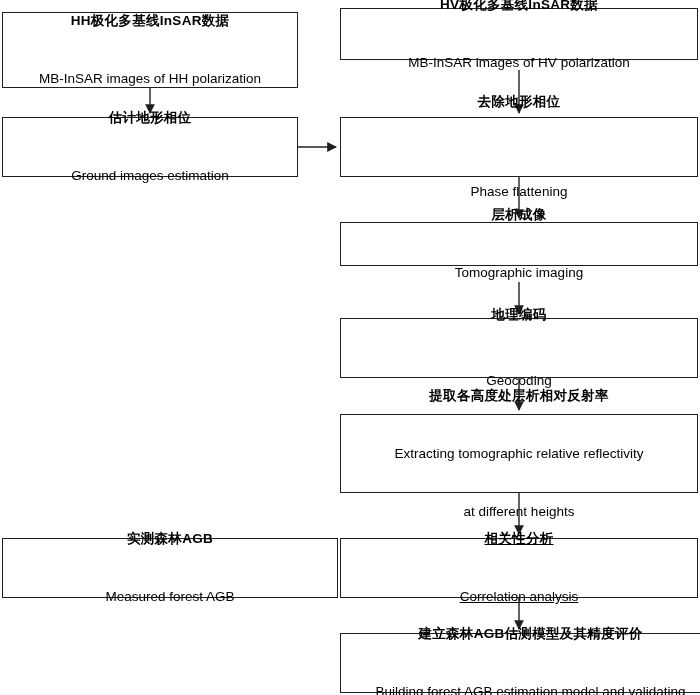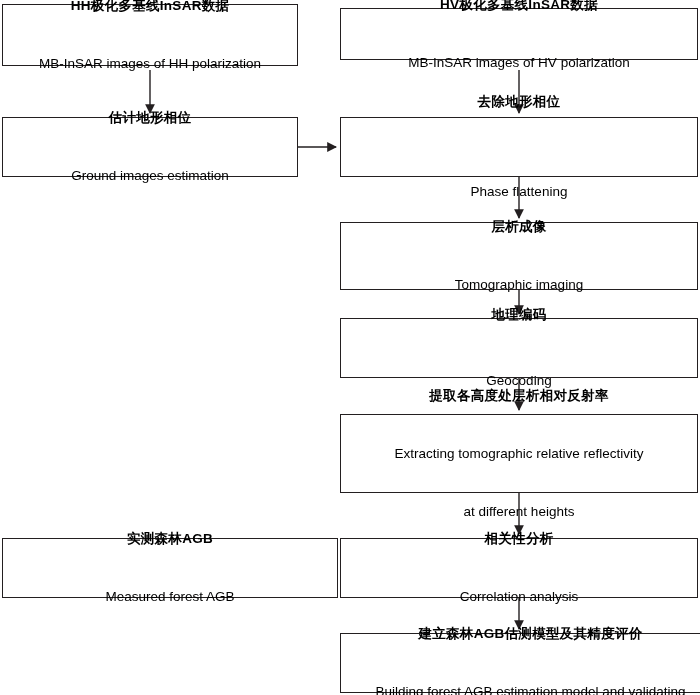--- a/index.html
+++ b/index.html
@@ -76,62 +76,62 @@
 
     <line x1="519" y1="378" x2="519" y2="410" stroke="#231f20" stroke-width="1.4" marker-end="url(#arrow)"></line>
 
     <line x1="519" y1="493" x2="519" y2="534" stroke="#231f20" stroke-width="1.4" marker-end="url(#arrow)"></line>
 
     <line x1="298" y1="568" x2="336" y2="568" stroke="#231f20" stroke-width="1.4" marker-end="url(#arrow)"></line>
 
     <line x1="519" y1="598" x2="519" y2="629" stroke="#231f20" stroke-width="1.4" marker-end="url(#arrow)"></line>
   </svg>
 
-  <div class="box" style="left:2px; top:4px; width:296px; height:62px;">
+  <div class="box" style="left:2px; top:12px; width:296px; height:76px;">
     <div class="cn">HH极化多基线InSAR数据</div>
     <div class="en">MB-InSAR images of HH polarization</div>
   </div>
 
   <div class="box" style="left:340px; top:8px; width:358px; height:52px;">
     <div class="cn">HV极化多基线InSAR数据</div>
     <div class="en">MB-InSAR images of HV polarization</div>
   </div>
 
   <div class="box" style="left:2px; top:117px; width:296px; height:60px;">
     <div class="cn">估计地形相位</div>
     <div class="en">Ground images estimation</div>
   </div>
 
   <div class="box" style="left:340px; top:117px; width:358px; height:60px;gap:32px;">
     <div class="cn">去除地形相位</div>
     <div class="en">Phase flattening</div>
   </div>
 
-  <div class="box" style="left:340px; top:222px; width:358px; height:68px;">
+  <div class="box" style="left:340px; top:222px; width:358px; height:44px;">
     <div class="cn">层析成像</div>
     <div class="en">Tomographic imaging</div>
   </div>
 
   <div class="box" style="left:340px; top:318px; width:358px; height:60px;gap:8px;">
     <div class="cn">地理编码</div>
     <div class="en">Geocoding</div>
   </div>
 
   <div class="box" style="left:340px; top:414px; width:358px; height:79px;">
     <div class="cn">提取各高度处层析相对反射率</div>
     <div class="en l2">Extracting tomographic relative reflectivity</div>
     <div class="en l2">at different heights</div>
   </div>
 
   <div class="box" style="left:2px; top:538px; width:336px; height:60px;justify-content:center;">
     <div class="cn">实测森林AGB</div>
     <div class="en">Measured forest AGB</div>
   </div>
 
-  <div class="box" style="left:340px; top:538px; width:358px; height:60px;">
+  <div class="box" style="left:340px; top:538px; width:358px; height:60px;text-decoration:underline;">
     <div class="cn">相关性分析</div>
     <div class="en">Correlation analysis</div>
   </div>
 
   <div class="box" style="left:340px; top:633px; width:381px; height:60px;text-align:center;">
     <div class="cn">建立森林AGB估测模型及其精度评价</div>
     <div class="en">Building forest AGB estimation model and validating</div>
   </div>
 
 </div>

